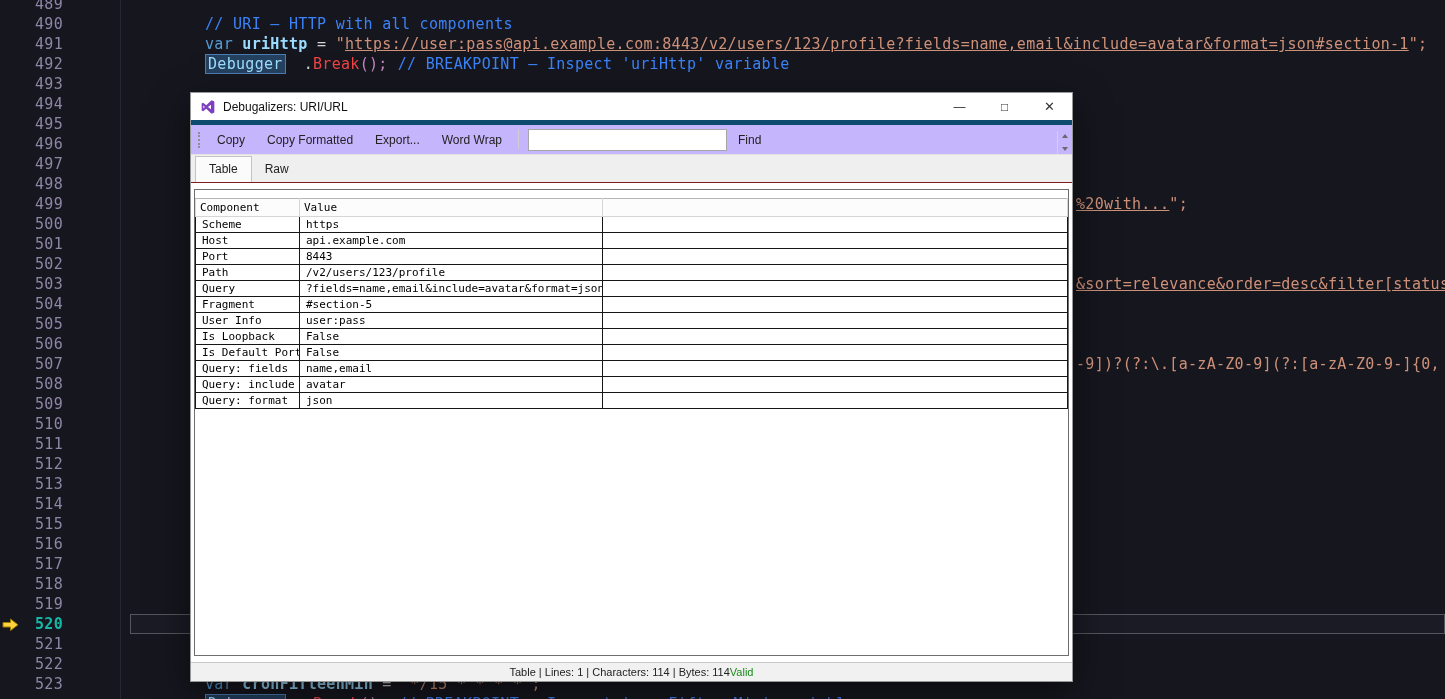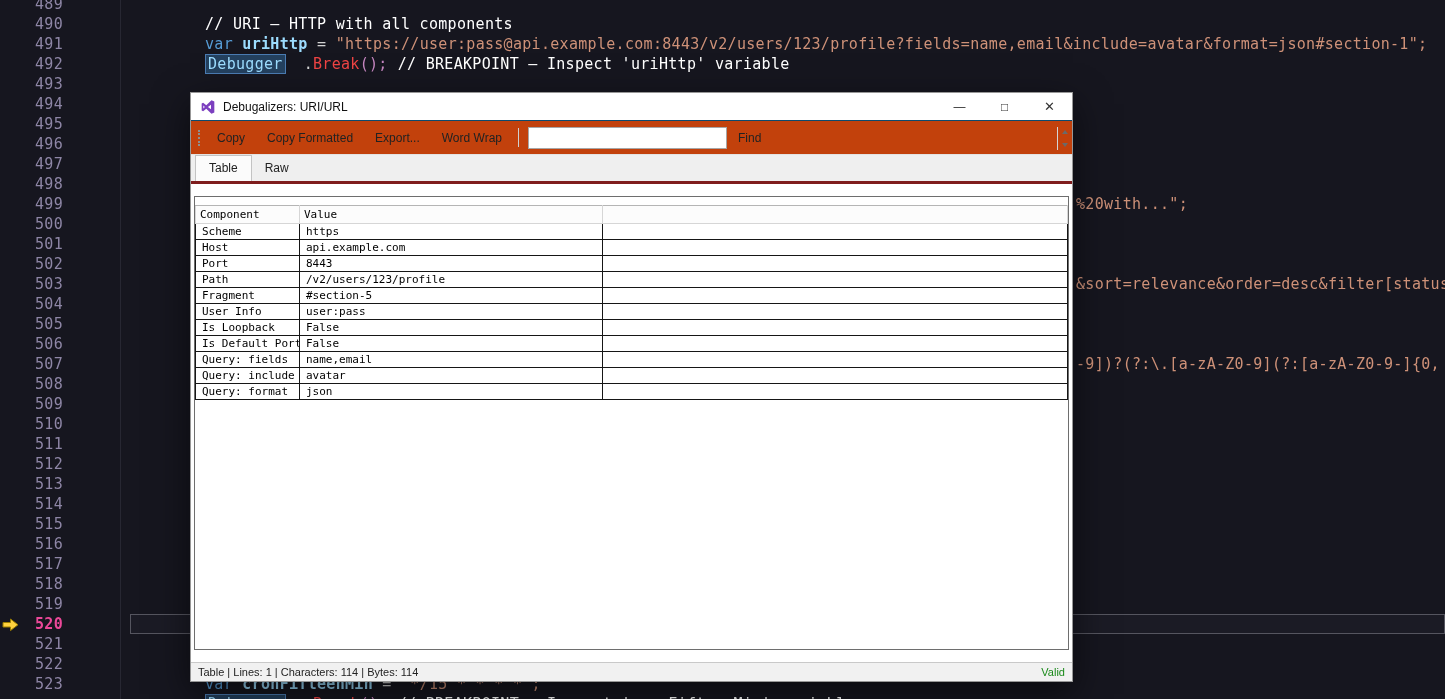--- a/index.html
+++ b/index.html
@@ -4,78 +4,78 @@
 <style>
   *{box-sizing:border-box}
   html,body{margin:0;padding:0}
   body{position:relative;width:1445px;height:699px;background:#16161f;overflow:hidden}
 
   
   .editor{position:absolute;inset:0;font-family:"DejaVu Sans Mono",monospace;font-size:15px;
           letter-spacing:.3px;line-height:20px;color:#d4d4d4}
   .gutter{position:absolute;top:-6px;left:0;width:63px;text-align:right;color:#8e86a6}
   .ln{height:20px;line-height:20px}
-  .ln.current{color:#ec4899;font-weight:bold}
+  .ln.current{color:#14b8a6;font-weight:bold}
   .gsep{position:absolute;left:120px;top:0;bottom:0;width:1px;background:#272732}
   .curline{position:absolute;left:130px;right:0;top:614px;height:20px;
            border:1px solid #55555f;background:rgba(130,130,150,.05)}
   .arrow{position:absolute;left:2px;top:617px;width:17px;height:14px}
   .cl{position:absolute;left:205px;height:20px;white-space:pre}
   .frag{left:1076px}
-  .cm{color:#ffffff}
+  .cm{color:#3b82f6}
   .cm-sp{padding-left:10px}
   .kw{color:#569cd6}
   .vn{color:#9cdcfe;font-weight:bold;}
   .op{color:#d4d4d4}
   .st{color:#ce9178}
-  .url{}
+  .url{text-decoration:underline}
   .mth{color:#ef4444}
   .par{color:#c586c0}
   .dbg{color:#9cdcfe;background:#24415f;border:1px solid #4b7cb3;padding:0 2px;margin-right:18px}
 
   
   .dialog{position:absolute;left:190px;top:92px;width:883px;height:590px;background:#ffffff;
           border:1px solid #979797;box-shadow:0 12px 34px rgba(0,0,0,.55);z-index:10;
           font-family:"Liberation Sans",sans-serif;color:#1e1e1e;display:flex;flex-direction:column}
   .titlebar{flex:0 0 27px;display:flex;align-items:center;background:#fff;padding-left:9px}
   .vsicon{width:16px;height:16px;display:inline-flex}
   .dtitle{font-size:12px;margin-left:7px;color:#111}
   .winbtns{margin-left:auto;display:flex;height:100%}
   .wb{width:45px;display:flex;align-items:center;justify-content:center;font-size:12px;color:#333}
   .wb.close{font-size:13px}
 
-  .toolbar{flex:0 0 35px;background:#c2410c;border-top:1px solid #0c4a6e;border-bottom:1px solid #e3e3e3;
+  .toolbar{flex:0 0 35px;background:#c4b5fd;border-top:5px solid #0c4a6e;border-bottom:1px solid #e3e3e3;
            display:flex;align-items:center;padding:0 6px;position:relative}
   .grip{width:3px;height:16px;border-left:2px dotted #8f8f8f;margin:0 5px 0 1px}
   .tbtn{background:transparent;border:none;font-family:"Liberation Sans",sans-serif;font-size:12px;
         color:#222;padding:6px 11px;white-space:nowrap}
   .tsep{width:1px;height:19px;background:#cfcfcf;margin:0 5px}
   .findbox{width:199px;height:22px;border:1px solid #a6a6a6;margin-left:4px;padding:0 4px;
            font:12px "Liberation Sans",sans-serif;background:#fff}
   .overflow{position:absolute;right:3px;top:6px;width:12px;height:23px;border-left:1px solid #d4d4d4;
             display:flex;flex-direction:column;align-items:center;justify-content:space-between;padding:3px 0 3px 2px}
   .overflow i{display:block;width:0;height:0;border-left:3px solid transparent;border-right:3px solid transparent}
   .overflow .up{border-bottom:4px solid #6a6a6a}
   .overflow .dn{border-top:4px solid #6a6a6a}
 
   .tabstrip{flex:0 0 28px;background:#efefef;display:flex;align-items:flex-end;padding-left:4px;
-            border-bottom:3px solid #7f1d1d}
+            border-bottom:1px solid #7f1d1d}
   .tab{font-size:12px;padding:5px 13px 6px;color:#222}
   .tab.sel{background:#fbfbfb;border:1px solid #c3c3c3;border-bottom:none}
 
-  .content{flex:1;margin:12px 3px;border:1px solid #6e6e6e;background:#fff;padding-top:8px;overflow:hidden}
+  .content{flex:1;margin:6px 3px;border:1px solid #6e6e6e;background:#fff;padding-top:8px;overflow:hidden}
   .vtable{border-collapse:collapse;width:100%;table-layout:fixed;
           font-family:"DejaVu Sans Mono",monospace;font-size:11px;color:#000}
   .vtable th{font-weight:normal;text-align:left;padding:2px 4px;background:#fcfcfc;
              border:1px solid #d6d6d6;border-top:1px solid #b5b5b5;font-size:11px;height:18px}
   .vtable td{padding:1px 6px;border:1px solid #161616;height:16px;overflow:hidden;white-space:nowrap}
   .col0{width:104px}.col1{width:303px}.col2{width:auto}
 
   .statusbar{flex:0 0 19px;background:#f1f1f1;border-top:1px solid #c9c9c9;display:flex;
-             align-items:center;justify-content:space-between;padding:0 7px;font-size:11px;color:#222}
+             align-items:center;justify-content:center;padding:0 7px;font-size:11px;color:#222}
   .valid{color:#1a8a1a}
 </style>
 </head>
 <body>
 
 <div class="editor">
   <div class="gsep"></div>
   <div class="gutter">
       <div class="ln">489</div>
       <div class="ln">490</div>
@@ -198,20 +198,25 @@
             <td class="col0">Port</td>
             <td class="col1">8443</td>
             <td class="col2"></td>
           </tr>
           <tr>
             <td class="col0">Path</td>
             <td class="col1">/v2/users/123/profile</td>
             <td class="col2"></td>
           </tr>
           <tr>
+            <td class="col0">Query</td>
+            <td class="col1">?fields=name,email&amp;include=avatar&amp;format=json</td>
+            <td class="col2"></td>
+          </tr>
+          <tr>
             <td class="col0">Fragment</td>
             <td class="col1">#section-5</td>
             <td class="col2"></td>
           </tr>
           <tr>
             <td class="col0">User Info</td>
             <td class="col1">user:pass</td>
             <td class="col2"></td>
           </tr>
           <tr>

